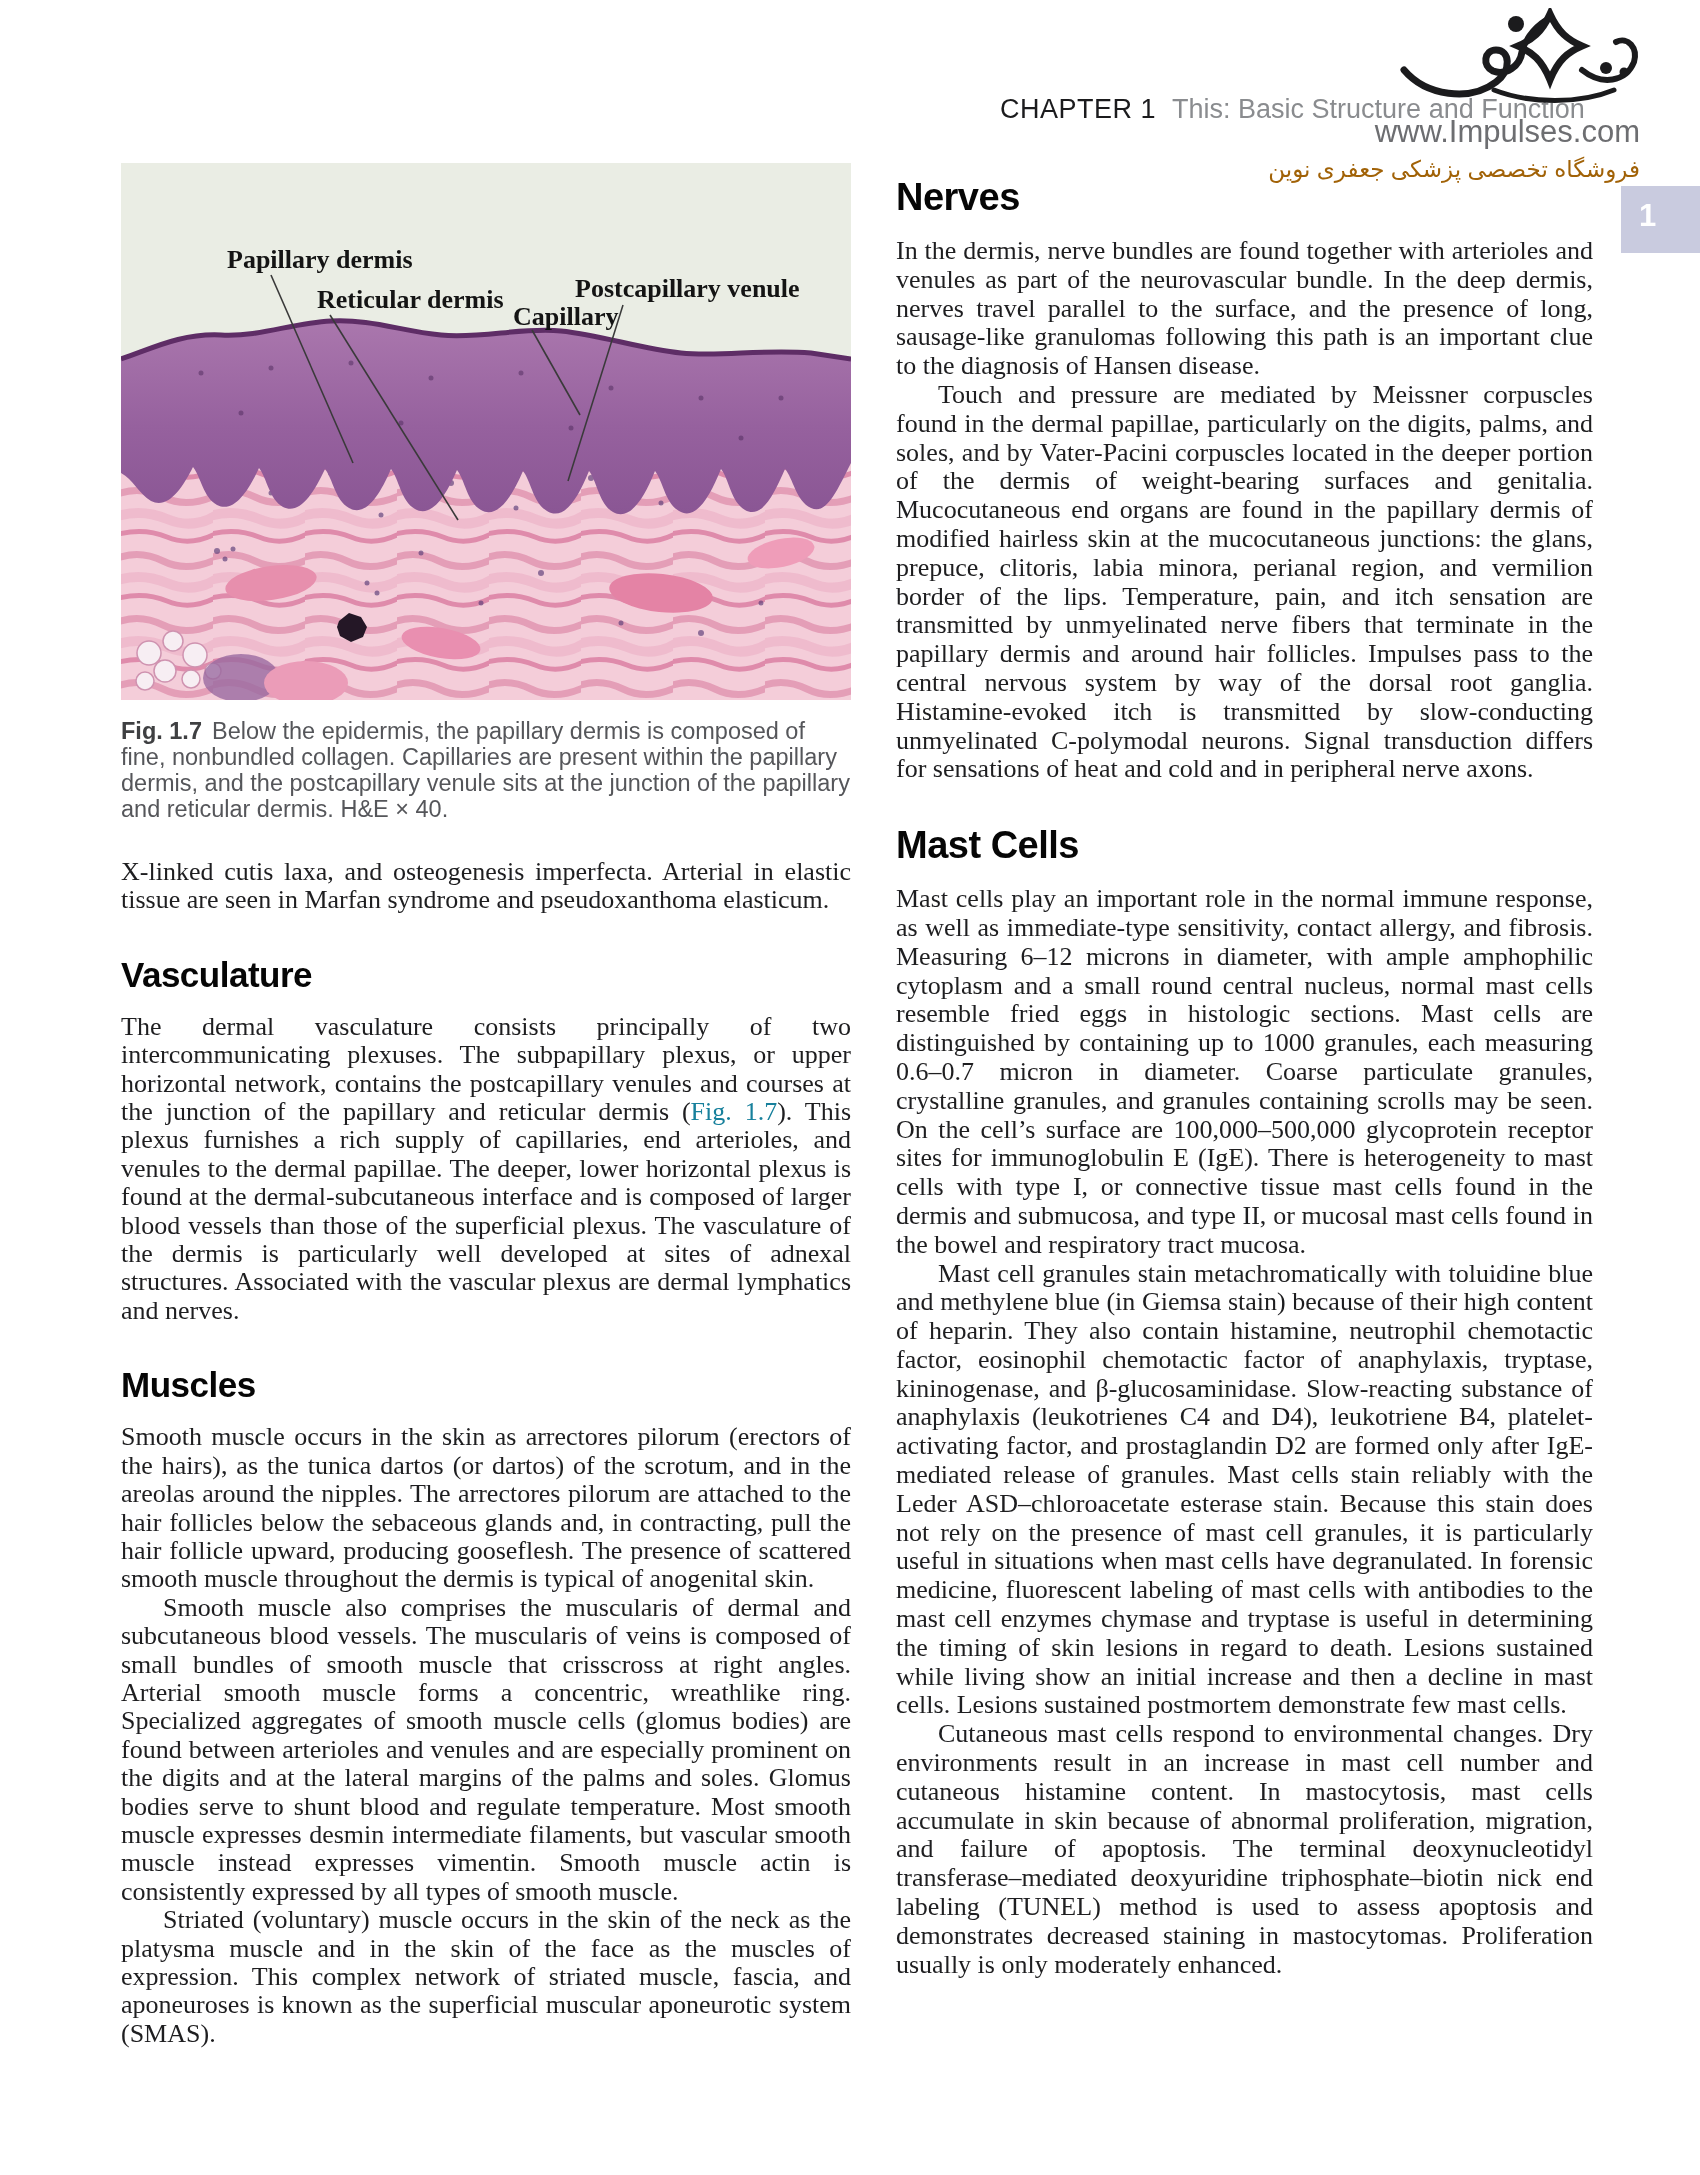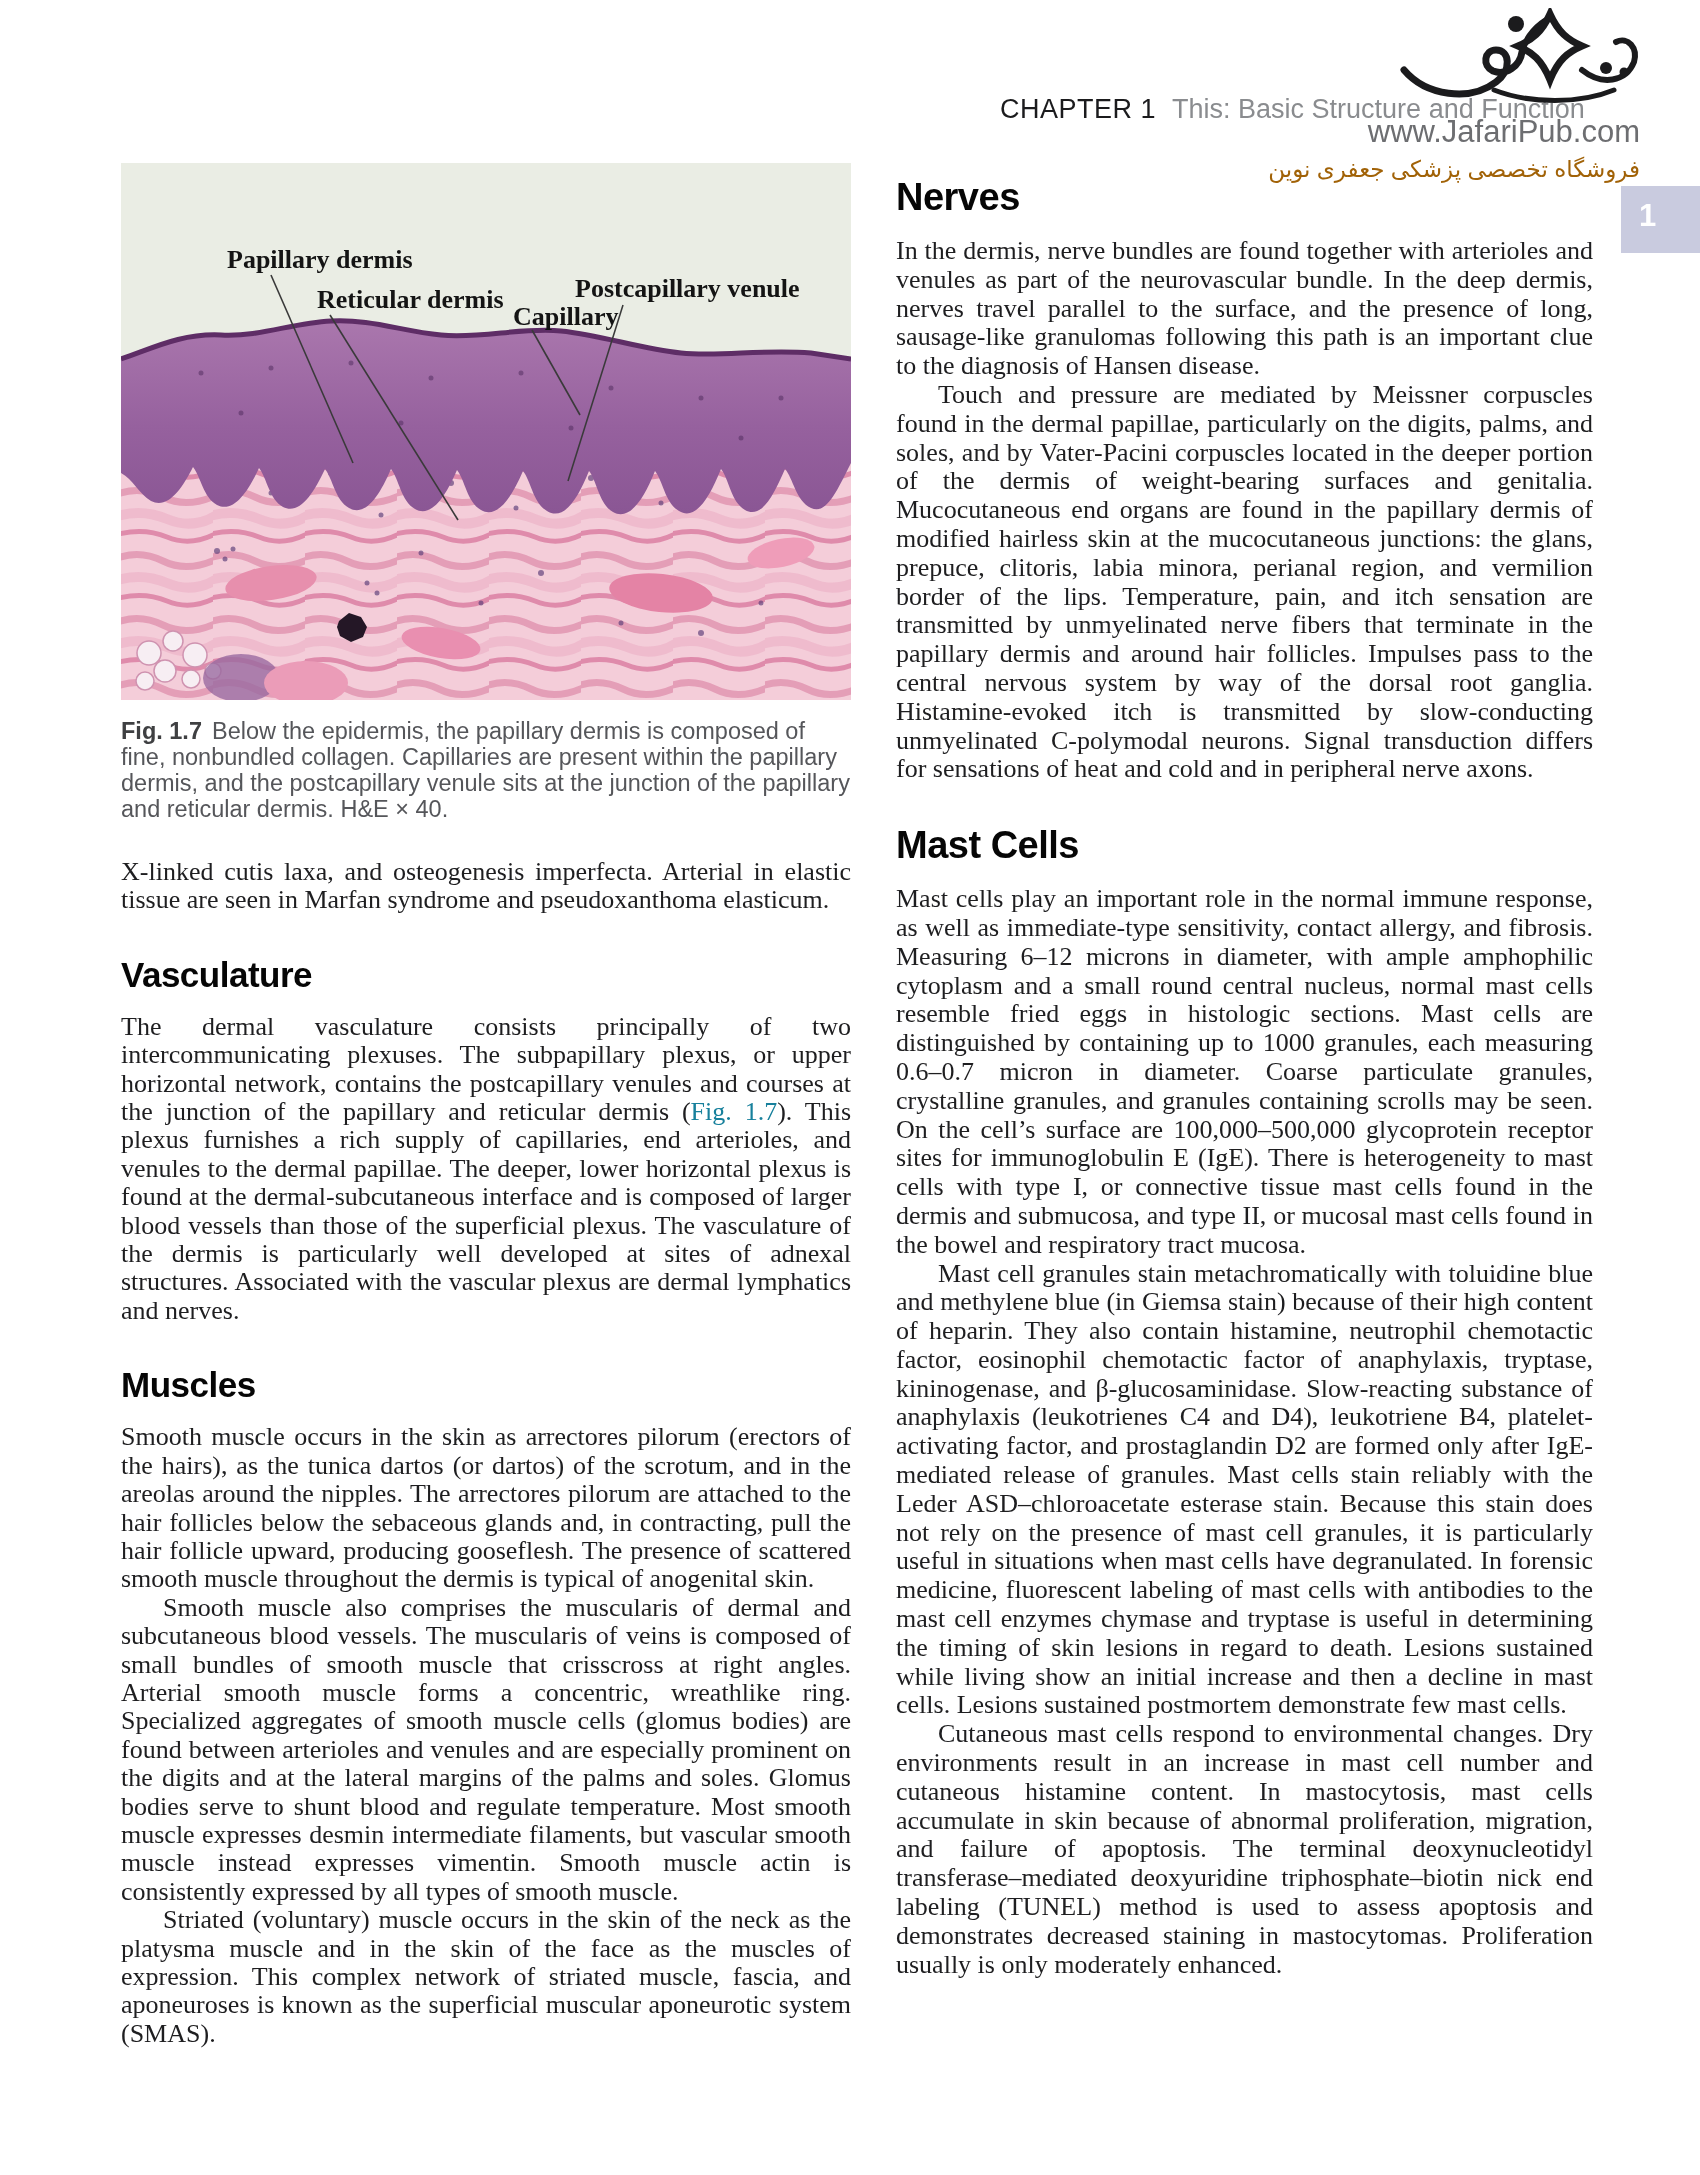--- a/index.html
+++ b/index.html
@@ -72,21 +72,21 @@
       <path d="M184,62 C204,78 228,74 236,54 C240,40 230,28 218,34" stroke-width="6"></path>
       <path d="M96,82 C132,96 182,96 216,82" stroke-width="5"></path>
     </g>
     <g fill="#1b1b1d">
       <circle cx="118" cy="16" r="8"></circle>
       <circle cx="208" cy="60" r="6"></circle>
       <circle cx="226" cy="64" r="4.5"></circle>
     </g>
   </svg>
 
-  <div class="site-url">www.JafariPub.com</div>
+  <div class="site-url">www.Impulses.com</div>
   <div class="persian">فروشگاه تخصصی پزشکی جعفری نوین</div>
 
   <div class="page-tab">
     <span>1</span>
   </div>
 
   <div class="col-left">
 
     
     <svg class="figure-wrap" viewBox="0 0 730 537">

